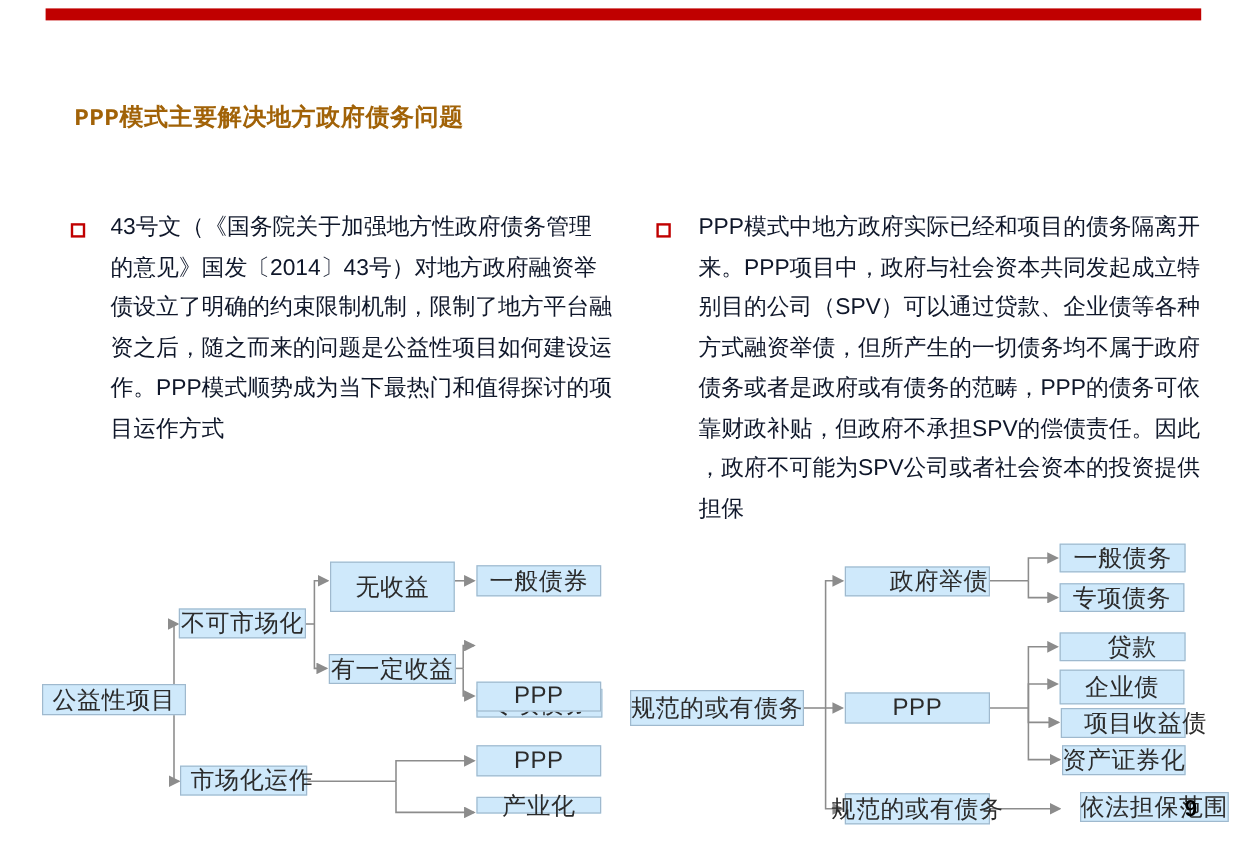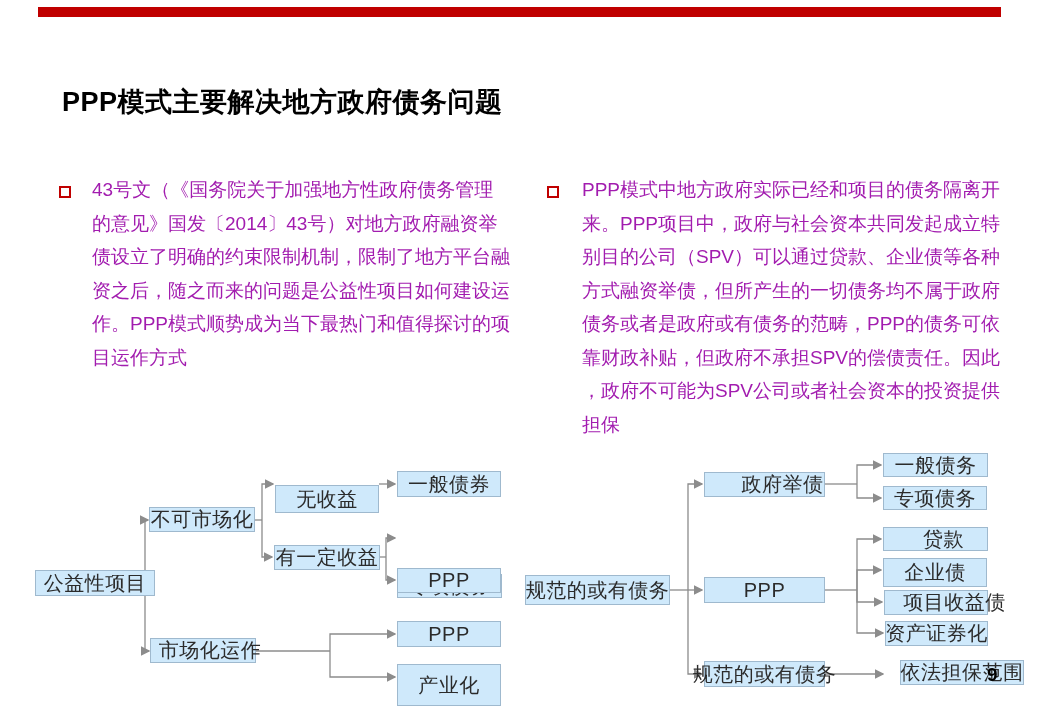--- a/index.html
+++ b/index.html
@@ -8,29 +8,29 @@
     background:#ffffff;
     font-family:"Liberation Sans","DejaVu Sans",sans-serif;
   }
   .abs{position:absolute;}
   .accent-bar{
     left:38px;top:7px;width:963px;height:10px;
     background:#c00000;
   }
   .slide-title{
     left:62px;top:84px;
-    font-size:27px;font-weight:700;color:#000000;
-    letter-spacing:0.5px;white-space:pre;
+    font-size:20px;font-weight:700;color:#a16207;
+    letter-spacing:0.5px;white-space:pre;font-family:Liberation Mono, monospace;
   }
   .bullet-sq{
     width:12px;height:12px;box-sizing:border-box;
     border:2px solid #c00000;background:#ffffff;
   }
   .body-text{
-    font-size:19px;line-height:33.5px;color:#a21caf;
+    font-size:19px;line-height:33.5px;color:#0f172a;
     white-space:pre;letter-spacing:0px;
   }
   .node{
     position:absolute;box-sizing:border-box;
     background:#cfe9fb;border:1px solid #9fb9ce;
     display:flex;align-items:center;justify-content:center;
     font-size:20px;color:#2b2b2b;white-space:nowrap;
     letter-spacing:0.5px;
   }
   .connector-layer{
@@ -101,27 +101,27 @@
     <path d="M857,590 L857,570 L881,570" marker-end="url(#arrw)"></path>
     <path d="M857,590 L857,602 L882,602" marker-end="url(#arrw)"></path>
     <path d="M857,590 L857,633 L883,633" marker-end="url(#arrw)"></path>
     <path d="M825,674 L883,674" marker-end="url(#arrw)"></path>
   </g>
 </svg>
 
 <div class="node" style="left:35px;top:570px;width:120px;height:26px;">公益性项目</div>
 <div class="node" style="left:149px;top:507px;width:106px;height:25px;">不可市场化</div>
 <div class="node" style="left:150px;top:638px;width:106px;height:25px;padding-left:14px;">市场化运作</div>
-<div class="node" style="left:275px;top:485px;width:104px;height:28px;">无收益</div>
+<div class="node" style="left:275px;top:468px;width:104px;height:42px;">无收益</div>
 <div class="node" style="left:274px;top:545px;width:106px;height:25px;">有一定收益</div>
 <div class="node" style="left:397px;top:471px;width:104px;height:26px;">一般债券</div>
 <div class="node" style="left:397px;top:526px;width:105px;height:24px;margin-top:48px;">专项债券</div>
 <div class="node" style="left:397px;top:568px;width:104px;height:25px;">PPP</div>
 <div class="node" style="left:397px;top:621px;width:104px;height:26px;">PPP</div>
-<div class="node" style="left:397px;top:664px;width:104px;height:42px;">产业化</div>
+<div class="node" style="left:397px;top:664px;width:104px;height:14px;">产业化</div>
 
 <div class="node" style="left:525px;top:575px;width:145px;height:30px;">规范的或有债务</div>
 <div class="node" style="left:704px;top:472px;width:121px;height:25px;padding-left:36px;">政府举债</div>
 <div class="node" style="left:704px;top:577px;width:121px;height:26px;">PPP</div>
 <div class="node" style="left:704px;top:661px;width:121px;height:26px;">规范的或有债务</div>
 <div class="node" style="left:883px;top:453px;width:105px;height:24px;">一般债务</div>
 <div class="node" style="left:883px;top:486px;width:104px;height:24px;">专项债务</div>
 <div class="node" style="left:883px;top:527px;width:105px;height:24px;padding-left:16px;">贷款</div>
 <div class="node" style="left:883px;top:558px;width:104px;height:29px;">企业债</div>
 <div class="node" style="left:884px;top:590px;width:104px;height:25px;padding-left:37px;">项目收益债</div>

